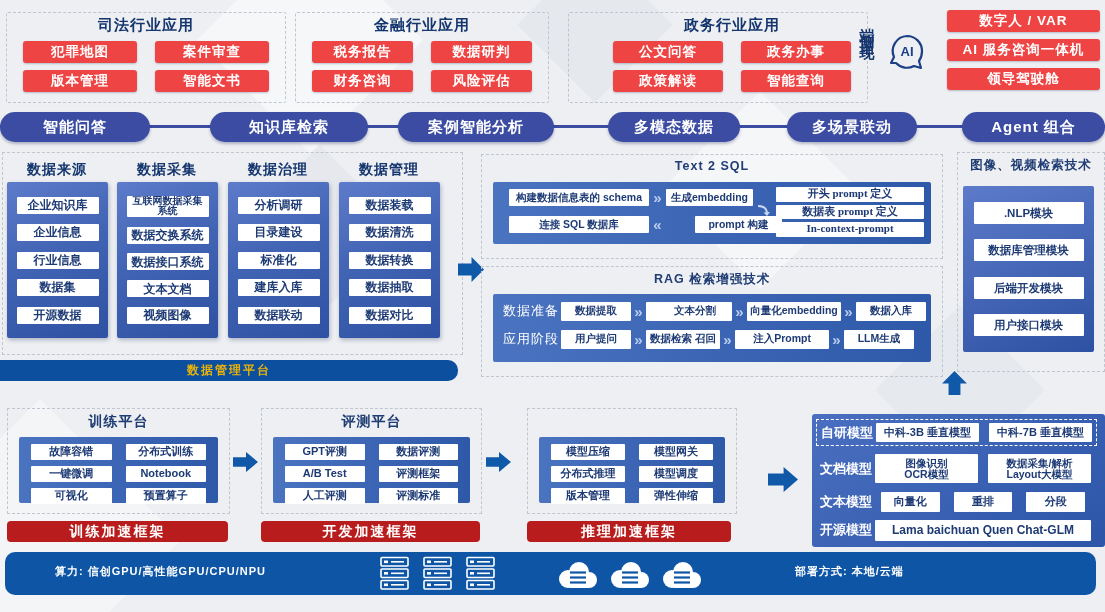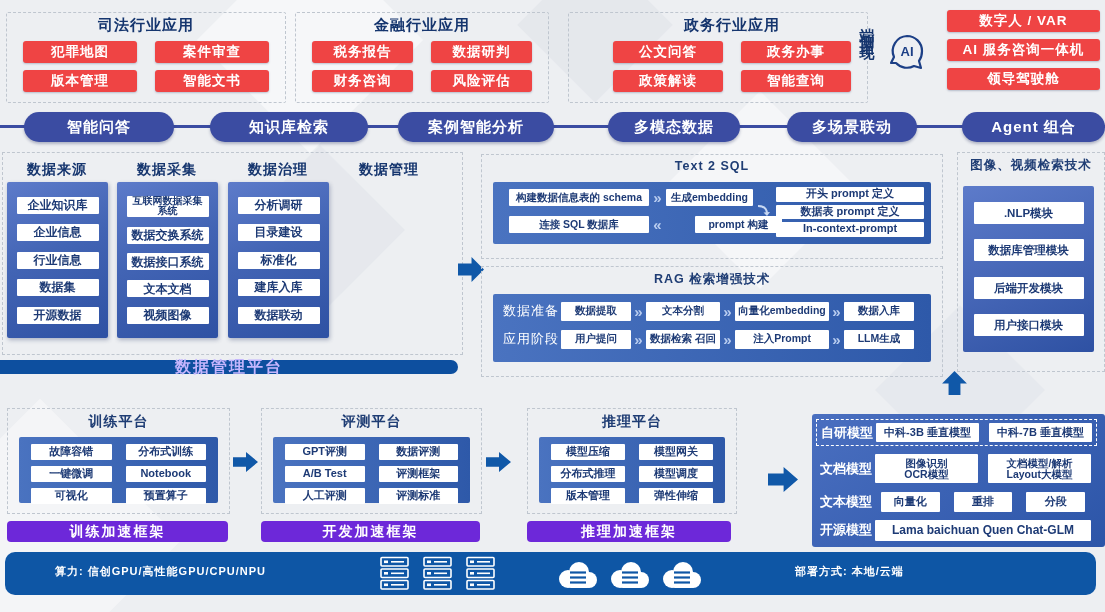--- a/index.html
+++ b/index.html
@@ -17,46 +17,46 @@
   
   .pill-line{position:absolute;left:0;top:125px;width:1105px;height:3px;background:#3b4ca2;}
   .pill{position:absolute;top:112px;height:30px;background:#3b4ca2;border-radius:15px;color:#fff;font-weight:bold;font-size:15px;display:flex;align-items:center;justify-content:center;letter-spacing:1px;box-shadow:0 2px 3px rgba(30,40,90,.3);}
   
   .data-container{position:absolute;left:2px;top:152px;width:459px;height:201px;border:1px dashed #bfc6cf;}
   .col-header{position:absolute;top:8px;width:100px;text-align:center;font-weight:bold;font-size:14px;color:#15356e;letter-spacing:1px;}
   .data-col{position:absolute;top:29px;width:101px;height:156px;background:linear-gradient(155deg,#5d7bca 0%,#4264b4 45%,#2e51a3 100%);border-radius:2px;display:flex;flex-direction:column;justify-content:space-evenly;align-items:center;padding:4px 0;box-sizing:border-box;box-shadow:1px 2px 4px rgba(20,40,90,.3);}
   .white-box{background:#fff;color:#1d3a75;font-weight:bold;font-size:12px;display:flex;align-items:center;justify-content:center;text-align:center;border-radius:1px;white-space:pre-line;line-height:1.05;}
   .data-col .white-box{width:82px;min-height:17px;}
   .data-col .two-line{font-size:10px;}
-  .data-banner{position:absolute;left:0;top:360px;width:458px;height:14px;background:#0d4f9f;border-radius:0 10px 10px 0;color:#c4b5fd;font-weight:bold;font-size:16px;display:flex;align-items:center;justify-content:center;letter-spacing:2px;}
+  .data-banner{position:absolute;left:0;top:360px;width:458px;height:21px;background:#0d4f9f;border-radius:0 10px 10px 0;color:#eab308;font-weight:bold;font-size:12px;display:flex;align-items:center;justify-content:center;letter-spacing:2px;}
   
   .dash-sec{position:absolute;border:1px dashed #bfc6cf;}
   .sec-title{text-align:center;font-weight:bold;font-size:12.5px;color:#1f3d74;margin-top:4px;letter-spacing:1px;}
   .blue-panel{position:absolute;background:linear-gradient(90deg,#4a73c0,#2e59a9);border-radius:2px;}
   .chev{color:#b9cdf0;font-weight:bold;font-size:15px;display:flex;align-items:center;justify-content:center;}
   
   .t2s-box{position:absolute;height:17px;}
   .t2s-box .white-box{width:100%;height:100%;font-size:10.5px;}
-  .prompt-col{position:absolute;left:283px;top:5px;width:148px;display:flex;flex-direction:column;gap:3px;}
+  .prompt-col{position:absolute;left:283px;top:5px;width:148px;display:flex;flex-direction:column;gap:3px;font-family:Liberation Serif, serif;}
   .prompt-col .white-box{height:14.5px;font-size:11px;}
   
   .rag-row{display:flex;align-items:center;height:22px;margin:6px 0 0 10px;}
   .rag-label{width:58px;color:#fff;font-weight:normal;font-size:13px;letter-spacing:1px;}
   .rag-step{height:19px;}
   .rag-step.white-box{font-size:10.5px;}
   
   .iv-panel{position:absolute;left:5px;top:33px;width:131px;height:166px;background:linear-gradient(155deg,#5d7bca,#2e51a3);border-radius:2px;display:flex;flex-direction:column;justify-content:space-evenly;align-items:center;}
   .iv-panel .white-box{width:110px;height:22px;font-size:11.5px;}
   
   .arrow-right{background:#1058a8;clip-path:polygon(0 28%,52% 28%,52% 4%,100% 50%,52% 96%,52% 72%,0 72%);}
   .arrow-up{background:#1058a8;clip-path:polygon(28% 100%,28% 52%,4% 52%,50% 0,96% 52%,72% 52%,72% 100%);}
   
   .plat-panel{position:absolute;left:11px;top:28px;background:linear-gradient(90deg,#4a73c0,#2e59a9);border-radius:2px;display:grid;grid-template-columns:1fr 1fr;gap:6px 14px;padding:7px 12px;box-sizing:border-box;}
   .plat-panel .white-box{font-size:11px;height:16px;}
-  .accel-banner{position:absolute;height:21px;background:#6d28d9;border-radius:4px;color:#fff;font-weight:bold;font-size:14px;display:flex;align-items:center;justify-content:center;letter-spacing:2px;}
+  .accel-banner{position:absolute;height:21px;background:#b91c1c;border-radius:4px;color:#fff;font-weight:bold;font-size:14px;display:flex;align-items:center;justify-content:center;letter-spacing:2px;}
   
   .models{position:absolute;left:812px;top:414px;width:293px;height:133px;background:linear-gradient(145deg,#4a6fc0,#2c55a8);border-radius:3px;padding:5px 14px 6px 8px;box-sizing:border-box;display:flex;flex-direction:column;justify-content:space-between;}
   .model-row{display:flex;align-items:center;}
   .model-label{width:55px;color:#fff;font-weight:bold;font-size:13px;flex:none;}
   .model-items{display:flex;flex:1;gap:10px;}
   .model-items .white-box{flex:1;font-size:11px;}
   .row-selfdev{border:1.5px dashed #fff;padding:3px 4px;margin:0 -6px 0 -4px;}
   
   .footer-bar{position:absolute;left:5px;top:552px;width:1091px;height:43px;background:#0e56a5;border-radius:10px;color:#fff;}
   .footer-text{position:absolute;font-weight:bold;font-size:11px;letter-spacing:1px;top:12px;}
@@ -107,21 +107,21 @@
   </g>
   <text x="21" y="24" text-anchor="middle" font-size="13" font-weight="bold" fill="#1c3f86">AI</text>
 </svg>
 <div class="edge-boxes">
   <div class="navy-box">数字人 / VAR</div>
   <div class="navy-box">AI 服务咨询一体机</div>
   <div class="navy-box">领导驾驶舱</div>
 </div>
 
 <div class="pill-line"></div>
-<div class="pill" style="left:0;width:150px;margin-left:24px;">智能问答</div>
+<div class="pill" style="left:0;width:150px;">智能问答</div>
 <div class="pill" style="left:210px;width:158px;">知识库检索</div>
 <div class="pill" style="left:398px;width:156px;">案例智能分析</div>
 <div class="pill" style="left:608px;width:132px;">多模态数据</div>
 <div class="pill" style="left:787px;width:130px;">多场景联动</div>
 <div class="pill" style="left:962px;width:143px;">Agent 组合</div>
 
 <div class="data-container">
   <div class="col-header" style="left:4px;">数据来源</div>
   <div class="col-header" style="left:114px;">数据采集</div>
   <div class="col-header" style="left:225px;">数据治理</div>
@@ -140,20 +140,27 @@
     <div class="white-box">数据接口系统</div>
     <div class="white-box">文本文档</div>
     <div class="white-box">视频图像</div>
   </div>
   <div class="data-col" style="left:225px;">
     <div class="white-box">分析调研</div>
     <div class="white-box">目录建设</div>
     <div class="white-box">标准化</div>
     <div class="white-box">建库入库</div>
     <div class="white-box">数据联动</div>
+  </div>
+  <div class="data-col" style="left:336px;">
+    <div class="white-box">数据装载</div>
+    <div class="white-box">数据清洗</div>
+    <div class="white-box">数据转换</div>
+    <div class="white-box">数据抽取</div>
+    <div class="white-box">数据对比</div>
   </div>
 </div>
 <div class="data-banner">数据管理平台</div>
 
 <div class="abs arrow-right" style="left:458px;top:256px;width:26px;height:27px;"></div>
 
 <div class="dash-sec" style="left:481px;top:154px;width:460px;height:103px;">
   <div class="sec-title">Text 2 SQL</div>
   <div class="blue-panel" style="left:11px;top:27px;width:438px;height:62px;">
     <div class="t2s-box" style="left:16px;top:7px;width:140px;">
@@ -182,21 +189,21 @@
   </div>
 </div>
 
 <div class="dash-sec" style="left:481px;top:266px;width:460px;height:109px;">
   <div class="sec-title">RAG 检索增强技术</div>
   <div class="blue-panel" style="left:11px;top:27px;width:438px;height:68px;">
     <div class="rag-row">
       <div class="rag-label">数据准备</div>
       <div class="white-box rag-step" style="width:70px;">数据提取</div>
       <div class="chev" style="width:15px;">»</div>
-      <div class="white-box rag-step" style="width:74px;">文本分割</div>
+      <div class="white-box rag-step" style="width:74px;padding-left:12px;">文本分割</div>
       <div class="chev" style="width:15px;">»</div>
       <div class="white-box rag-step" style="width:94px;">向量化embedding</div>
       <div class="chev" style="width:15px;">»</div>
       <div class="white-box rag-step" style="width:70px;">数据入库</div>
     </div>
     <div class="rag-row">
       <div class="rag-label">应用阶段</div>
       <div class="white-box rag-step" style="width:70px;">用户提问</div>
       <div class="chev" style="width:15px;">»</div>
       <div class="white-box rag-step" style="width:74px;text-align:right;">数据检索 召回</div>
@@ -243,21 +250,20 @@
     <div class="white-box">评测框架</div>
     <div class="white-box">人工评测</div>
     <div class="white-box">评测标准</div>
   </div>
 </div>
 <div class="accel-banner" style="left:261px;top:521px;width:219px;">开发加速框架</div>
 
 <div class="abs arrow-right" style="left:486px;top:451px;width:25px;height:22px;"></div>
 
 <div class="dash-sec" style="left:527px;top:408px;width:208px;height:104px;">
-  <div class="sec-title" style="font-size:14px;">推理平台</div>
   <div class="plat-panel" style="width:186px;height:66px;">
     <div class="white-box">模型压缩</div>
     <div class="white-box">模型网关</div>
     <div class="white-box">分布式推理</div>
     <div class="white-box">模型调度</div>
     <div class="white-box">版本管理</div>
     <div class="white-box">弹性伸缩</div>
   </div>
 </div>
 <div class="accel-banner" style="left:527px;top:521px;width:204px;">推理加速框架</div>
@@ -270,21 +276,21 @@
     <div class="model-items">
       <div class="white-box" style="height:19px;">中科-3B 垂直模型</div>
       <div class="white-box" style="height:19px;">中科-7B 垂直模型</div>
     </div>
   </div>
   <div class="model-row">
     <div class="model-label">文档模型</div>
     <div class="model-items">
       <div class="white-box" style="height:29px;font-size:10.5px;">图像识别
 OCR模型</div>
-      <div class="white-box" style="height:29px;font-size:10.5px;">文档模型/解析
+      <div class="white-box" style="height:29px;font-size:10.5px;">数据采集/解析
 Layout大模型</div>
     </div>
   </div>
   <div class="model-row">
     <div class="model-label">文本模型</div>
     <div class="model-items" style="padding:0 6px;gap:14px;">
       <div class="white-box" style="height:20px;">向量化</div>
       <div class="white-box" style="height:20px;">重排</div>
       <div class="white-box" style="height:20px;">分段</div>
     </div>

